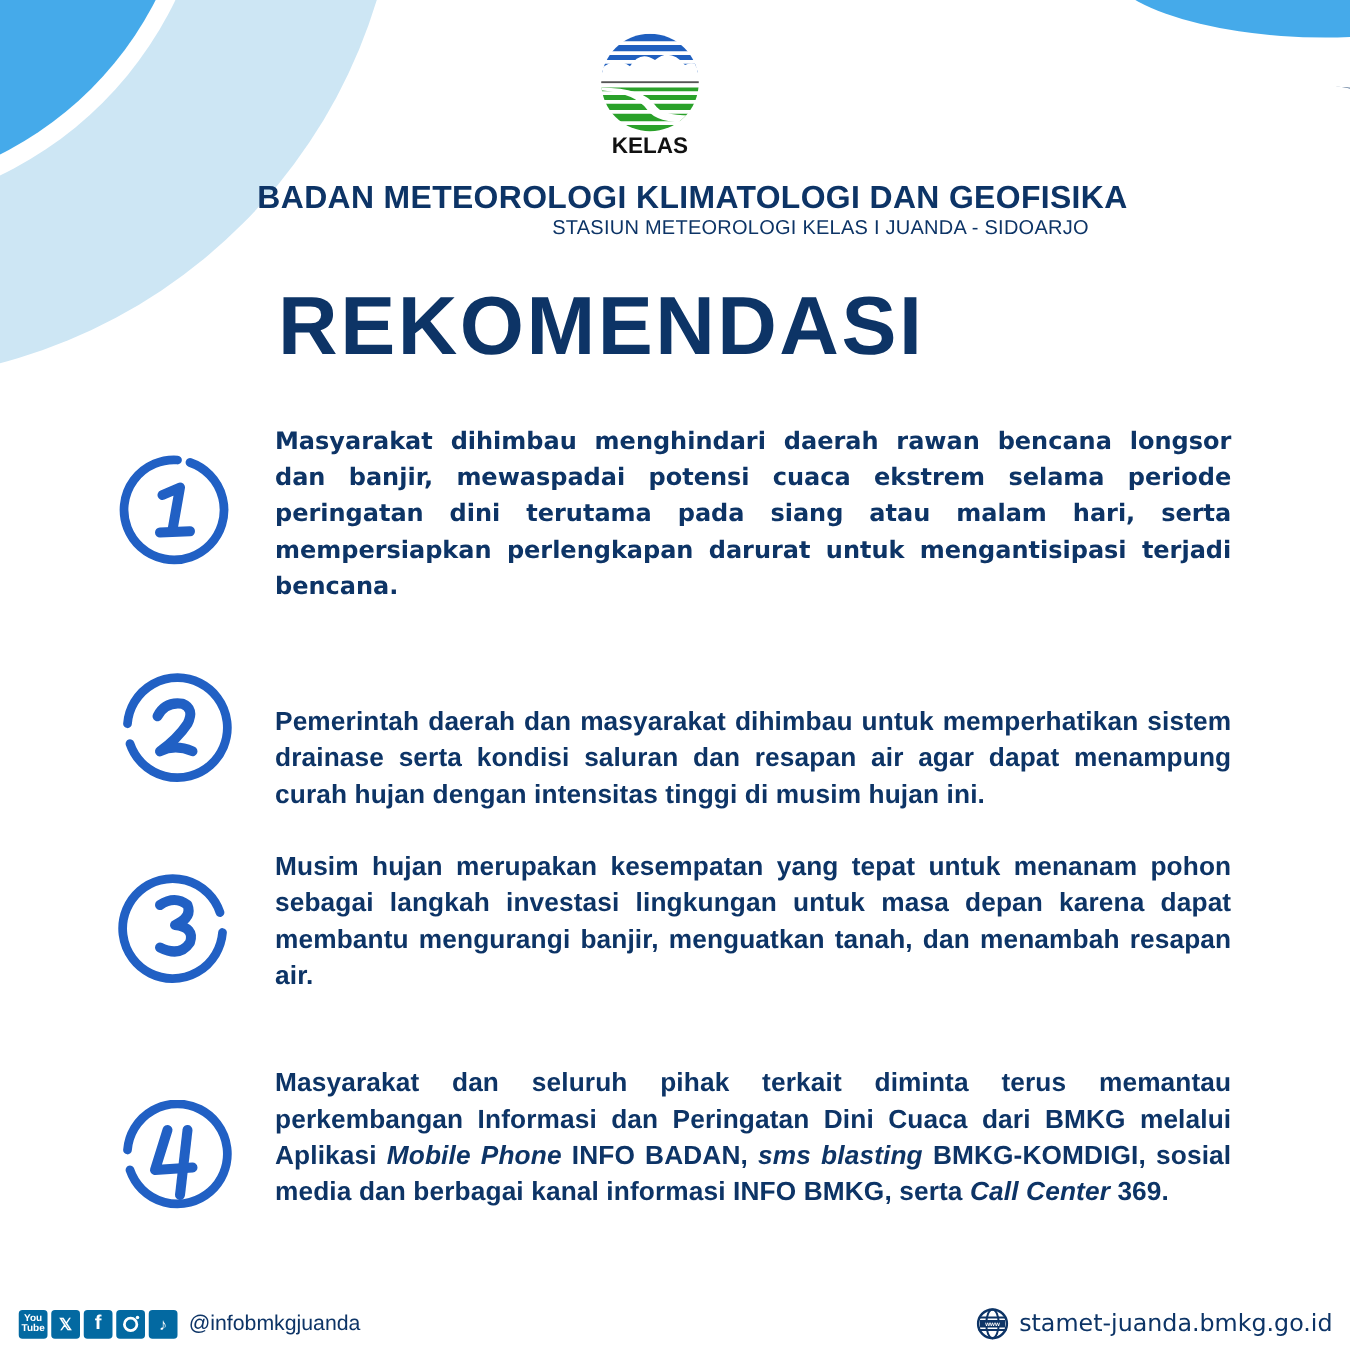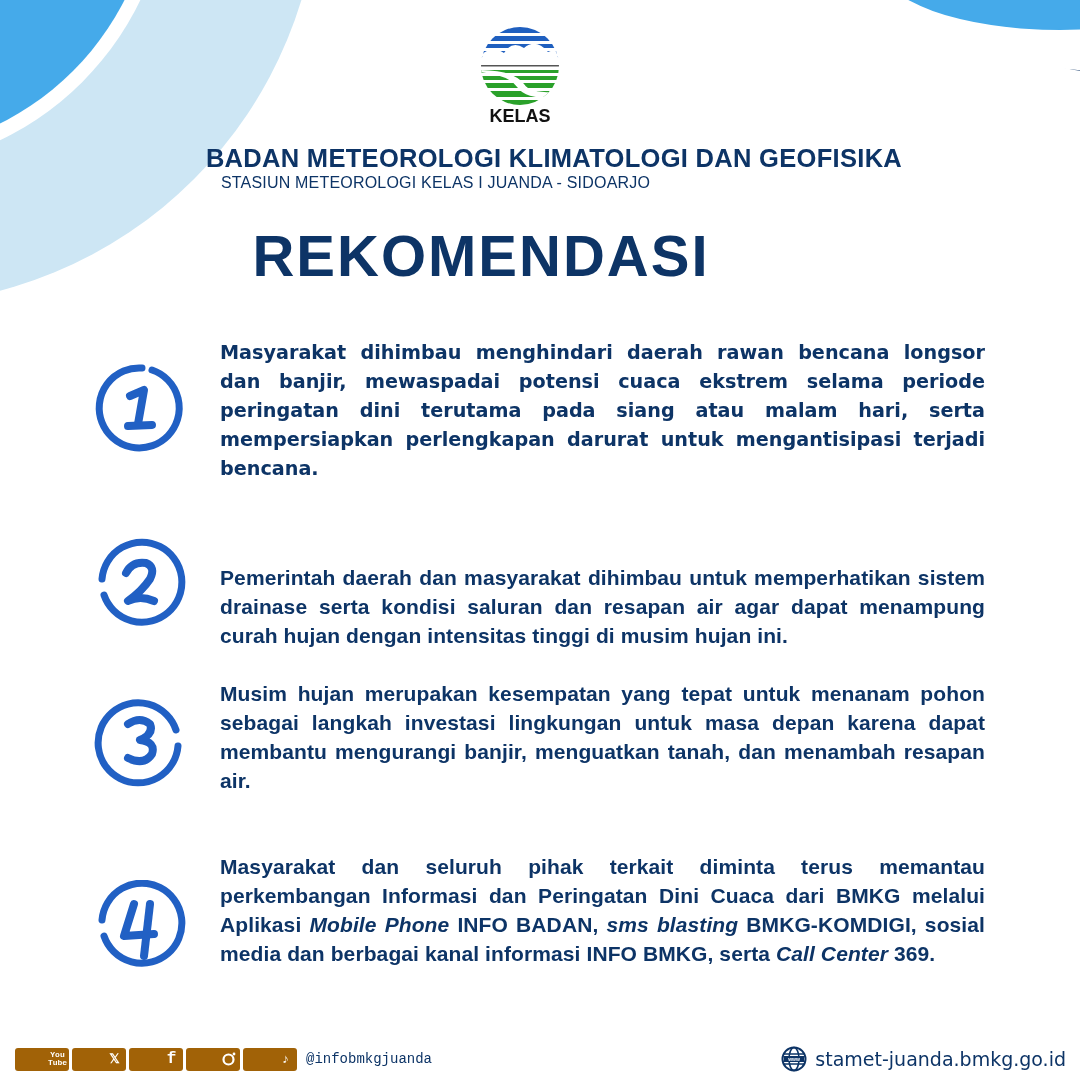--- a/index.html
+++ b/index.html
@@ -14,37 +14,37 @@
     .bg-white-ring { width: 600px; height: 600px; left: -430px; top: -430px; background: #ffffff; }
     .bg-blue { width: 560px; height: 560px; left: -405px; top: -407px; background: #45aaea; }
     .bg-tr-dark { width: 420px; height: 120px; left: 870px; top: -50px; background: #0d3466; transform: rotate(10deg); border-radius: 50%; }
     .bg-tr-white { width: 460px; height: 140px; left: 850px; top: -70px; background: #ffffff; border-radius: 50%; transform: rotate(4deg);}
     .bg-tr-blue { width: 360px; height: 130px; left: 880px; top: -100px; background: #45aaea; border-radius: 50%; }
 
     .logo { position: absolute; left: 478px; top: 26px; width: 84px; height: 104px; }
     .logo-text { position: absolute; left: 0; top: 80px; width: 84px; text-align: center; font-family: "Liberation Sans", sans-serif; font-weight: 700; font-size: 18px; color: #111; }
 
     .org-title { position: absolute; top: 144px; left: 0; width: 1080px; text-align: center; font-family: "Liberation Sans", sans-serif; font-weight: 700; font-size: 25.5px; letter-spacing: 0.3px; color: #0d3466; padding-left: 14px; }
-    .org-sub { position: absolute; top: 174px; left: 0; width: 871px; text-align: center; font-family: "Liberation Sans", sans-serif; font-size: 16px; color: #0d3466; letter-spacing: 0.2px; }
-    .page-title { position: absolute; top: 222px; left: 0; width: 962px; text-align: center; font-family: "Liberation Sans", sans-serif; font-weight: 700; font-size: 58px; letter-spacing: 2px; color: #0d3466; }
+    .org-sub { position: absolute; top: 174px; left: 0; width: 871px; text-align: right; font-family: "Liberation Sans", sans-serif; font-size: 16px; color: #0d3466; letter-spacing: 0.2px; }
+    .page-title { position: absolute; top: 222px; left: 0; width: 962px; text-align: center; font-family: "Liberation Sans", sans-serif; font-weight: 700; font-size: 66px; letter-spacing: 2px; color: #0d3466; }
 
     .rec { position: absolute; left: 0; width: 1080px; }
     .rec-num { position: absolute; left: 94px; width: 94px; height: 94px; }
     .rec-text {
       position: absolute; left: 220px; width: 765px;
       font-family: "DejaVu Sans", sans-serif; font-weight: 700; font-size: 19.2px; line-height: 29px;
       text-align: justify; text-align-last: left; color: #0d3466;
     }
     .rec-text.condensed { font-family: "Liberation Sans", sans-serif; font-size: 21px; letter-spacing: 0.1px; }
     .rec-text i { font-style: italic; margin-top: 24px; }
 
     .footer-left { position: absolute; left: 15px; top: 1047px; height: 24px; display: flex; align-items: center; gap: 3px; }
-    .soc { width: 23px; height: 23px; background: #a16207; border-radius: 3px; display: flex; align-items: center; justify-content: center; color: #fff; font-family: Liberation Mono, monospace; font-weight: 700; font-size: 13px; padding-left: 31px; }
+    .soc { width: 23px; height: 23px; background: #0369a1; border-radius: 3px; display: flex; align-items: center; justify-content: center; color: #fff; font-family: Liberation Sans, sans-serif; font-weight: 700; font-size: 13px; }
     .soc.yt { font-size: 8px; line-height: 8px; flex-direction: column; }
-    .handle { margin-left: 6px; font-family: Liberation Mono, monospace; font-size: 14px; color: #0d3466; }
+    .handle { margin-left: 6px; font-family: Liberation Sans, sans-serif; font-size: 17px; color: #0d3466; }
     .footer-right { position: absolute; right: 14px; top: 1046px; display: flex; align-items: center; gap: 8px; }
     .site { font-family: "DejaVu Sans", sans-serif; font-size: 19px; color: #0d3466; }
   </style>
 </head>
 <body>
 
 <div class="bg-shape bg-light"></div>
 <div class="bg-shape bg-white-ring"></div>
 <div class="bg-shape bg-blue"></div>
 <div class="bg-shape bg-tr-dark"></div>

